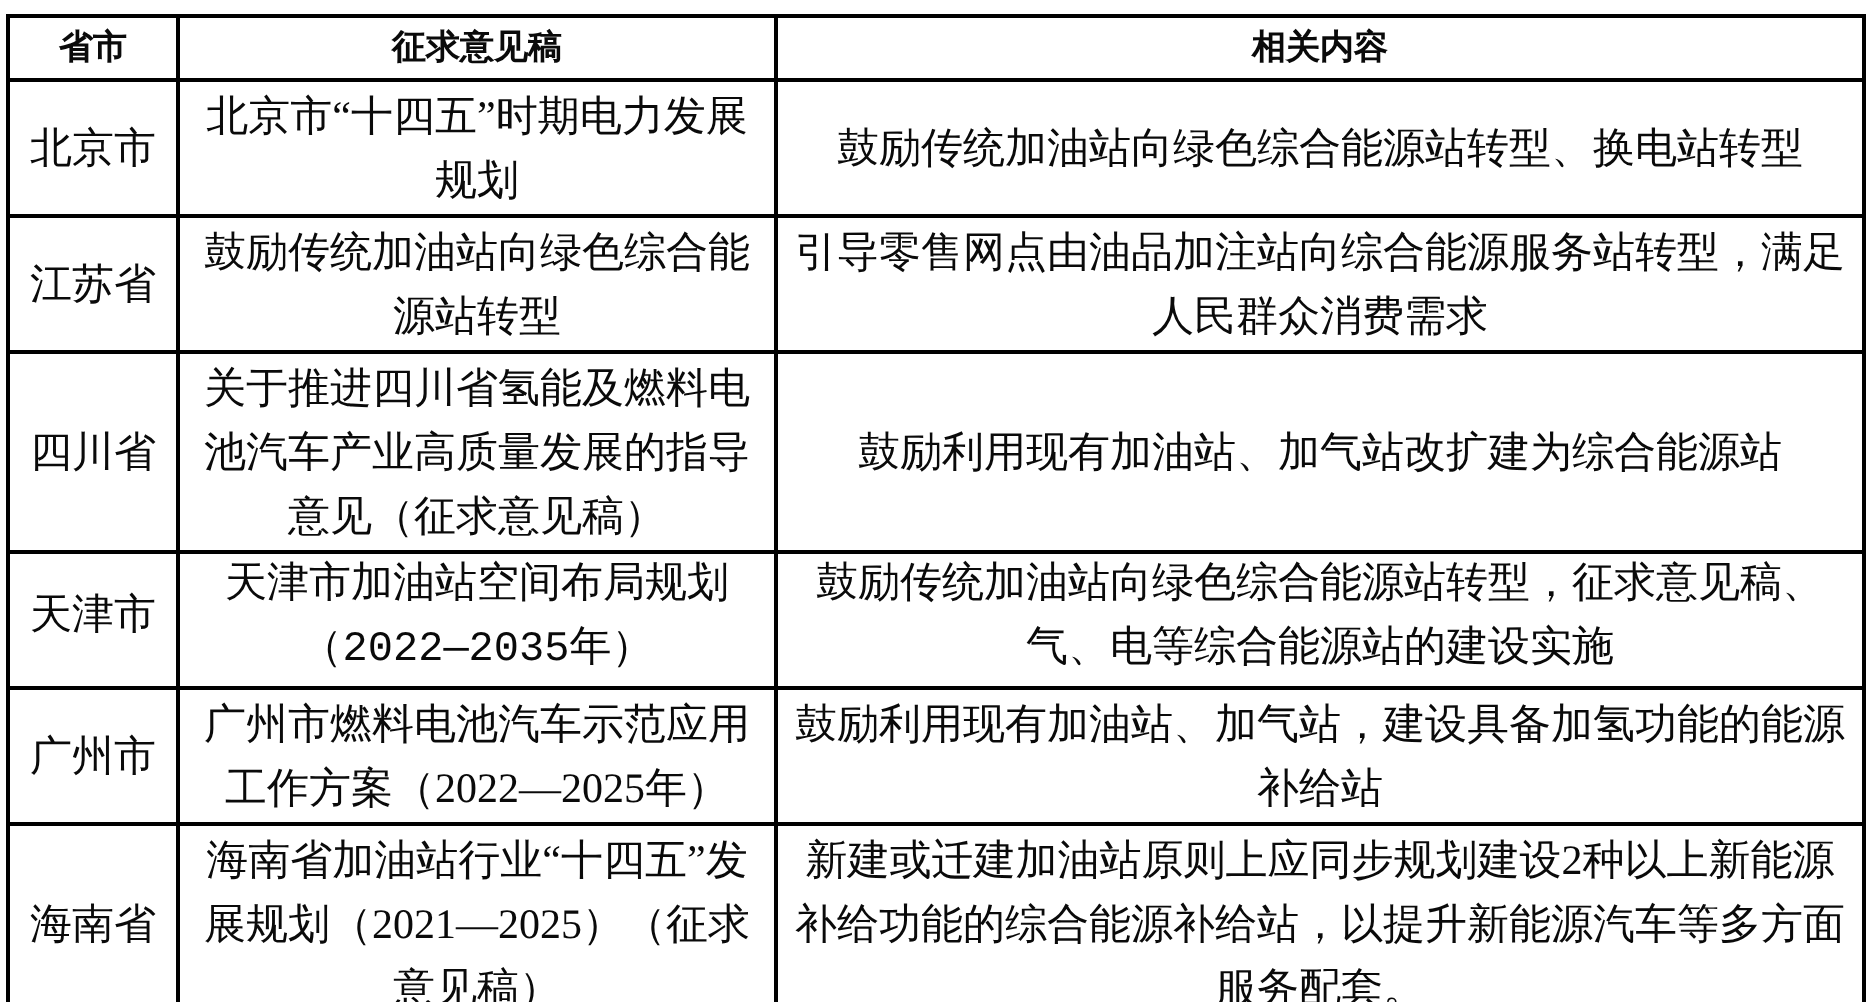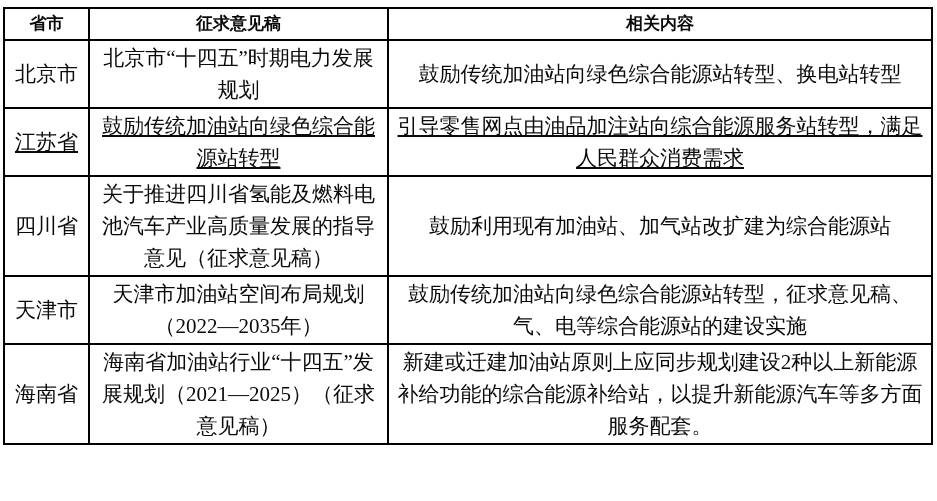--- a/index.html
+++ b/index.html
@@ -29,23 +29,23 @@
   }
   .policy-table th{
     font-weight:bold;
     font-size:17px;
     line-height:22px;
     height:28px;
     padding:1px 4px;
     margin-top:36px;
   }
   tr.r1{height:67px;}
-  tr.r2{height:59px;text-decoration:underline;}
+  tr.r2{height:59px;}
   tr.r3{height:96px;}
-  tr.r4{height:66px;}
+  tr.r4{height:66px;font-family:Liberation Mono, monospace;}
   tr.r5{height:68px;}
   tr.r6{height:90px;}
 </style>
 </head>
 <body>
 
 <div class="page">
   <table class="policy-table">
     <colgroup>
       <col class="c1">
@@ -73,20 +73,25 @@
       <tr class="r3">
         <td>四川省</td>
         <td>关于推进四川省氢能及燃料电池汽车产业高质量发展的指导意见（征求意见稿）</td>
         <td>鼓励利用现有加油站、加气站改扩建为综合能源站</td>
       </tr>
       <tr class="r4">
         <td>天津市</td>
         <td>天津市加油站空间布局规划（2022—2035年）</td>
         <td>鼓励传统加油站向绿色综合能源站转型，征求意见稿、气、电等综合能源站的建设实施</td>
       </tr>
+      <tr class="r5">
+        <td>广州市</td>
+        <td>广州市燃料电池汽车示范应用工作方案（2022—2025年）</td>
+        <td>鼓励利用现有加油站、加气站，建设具备加氢功能的能源补给站</td>
+      </tr>
       <tr class="r6">
         <td>海南省</td>
         <td>海南省加油站行业“十四五”发展规划（2021—2025）（征求意见稿）</td>
         <td>新建或迁建加油站原则上应同步规划建设2种以上新能源补给功能的综合能源补给站，以提升新能源汽车等多方面服务配套。</td>
       </tr>
     </tbody>
   </table>
 </div>
 
 </body></html>

